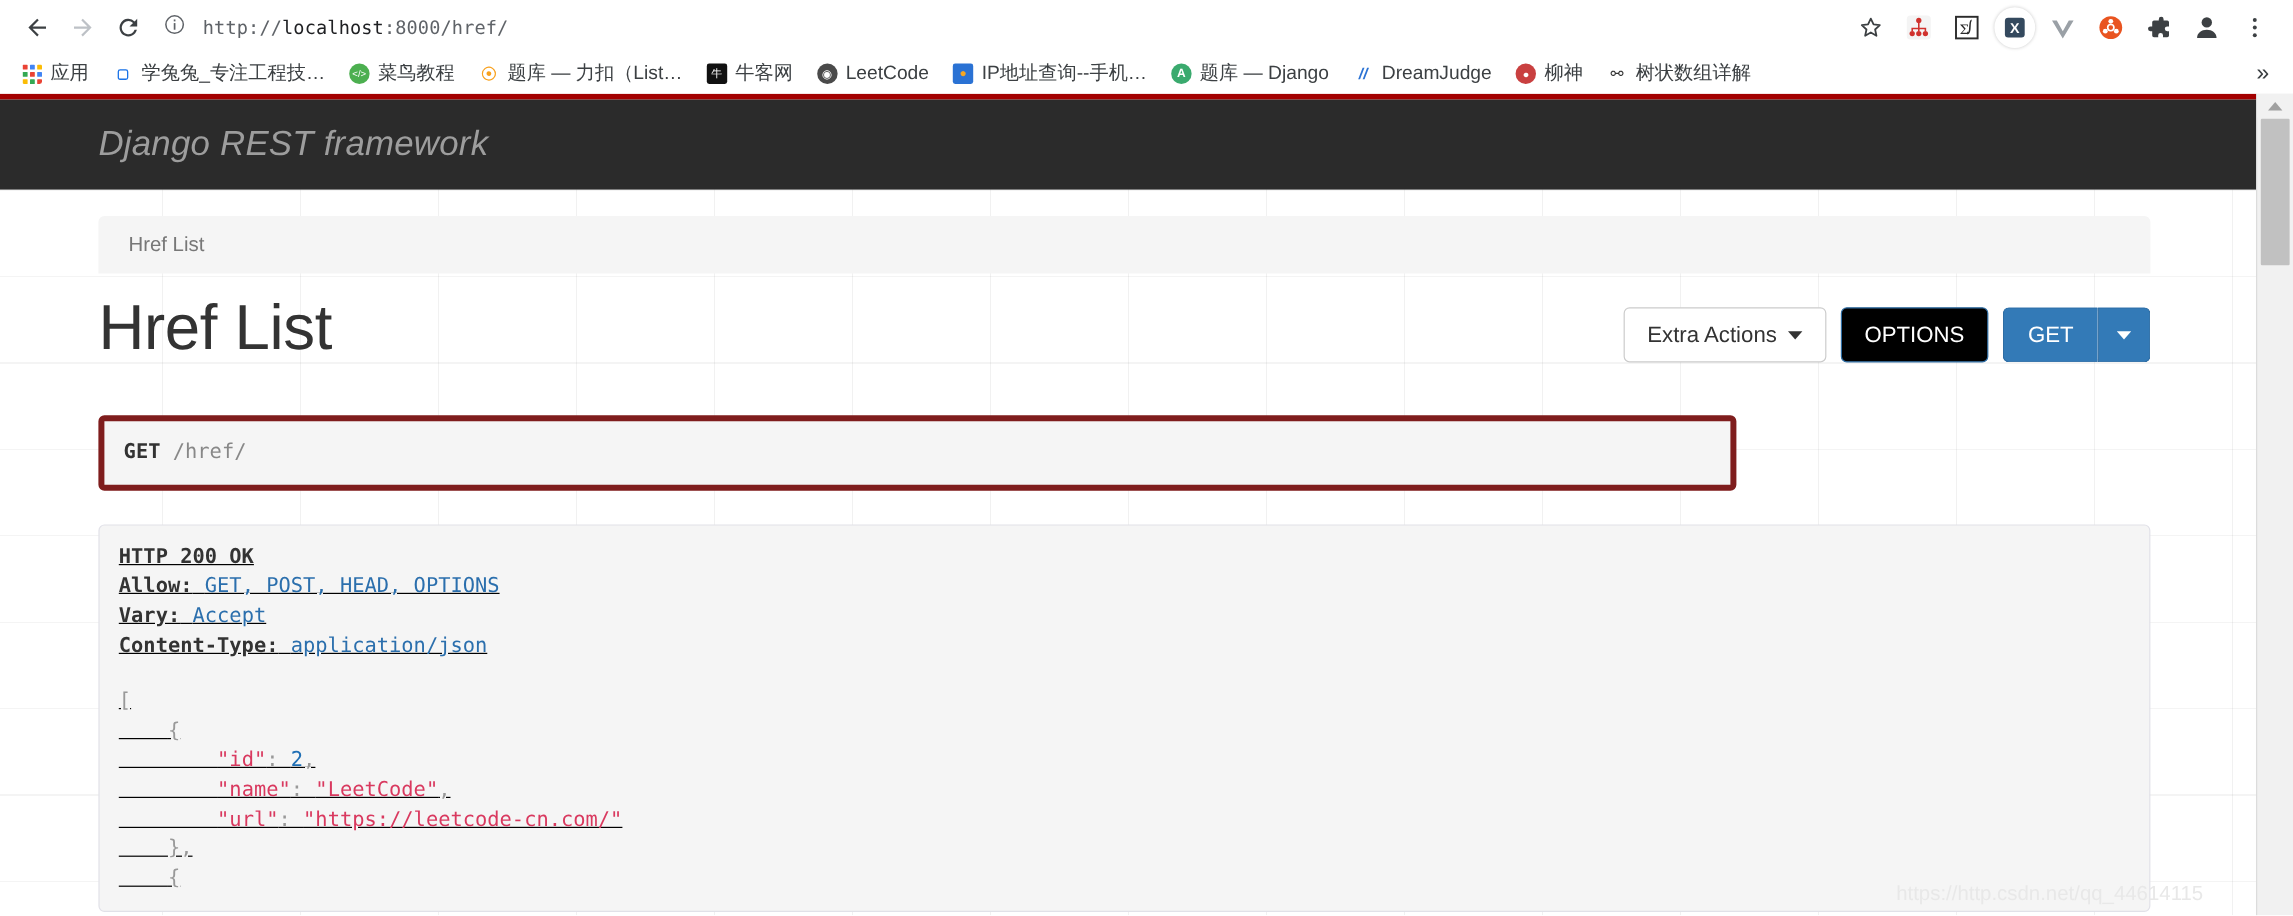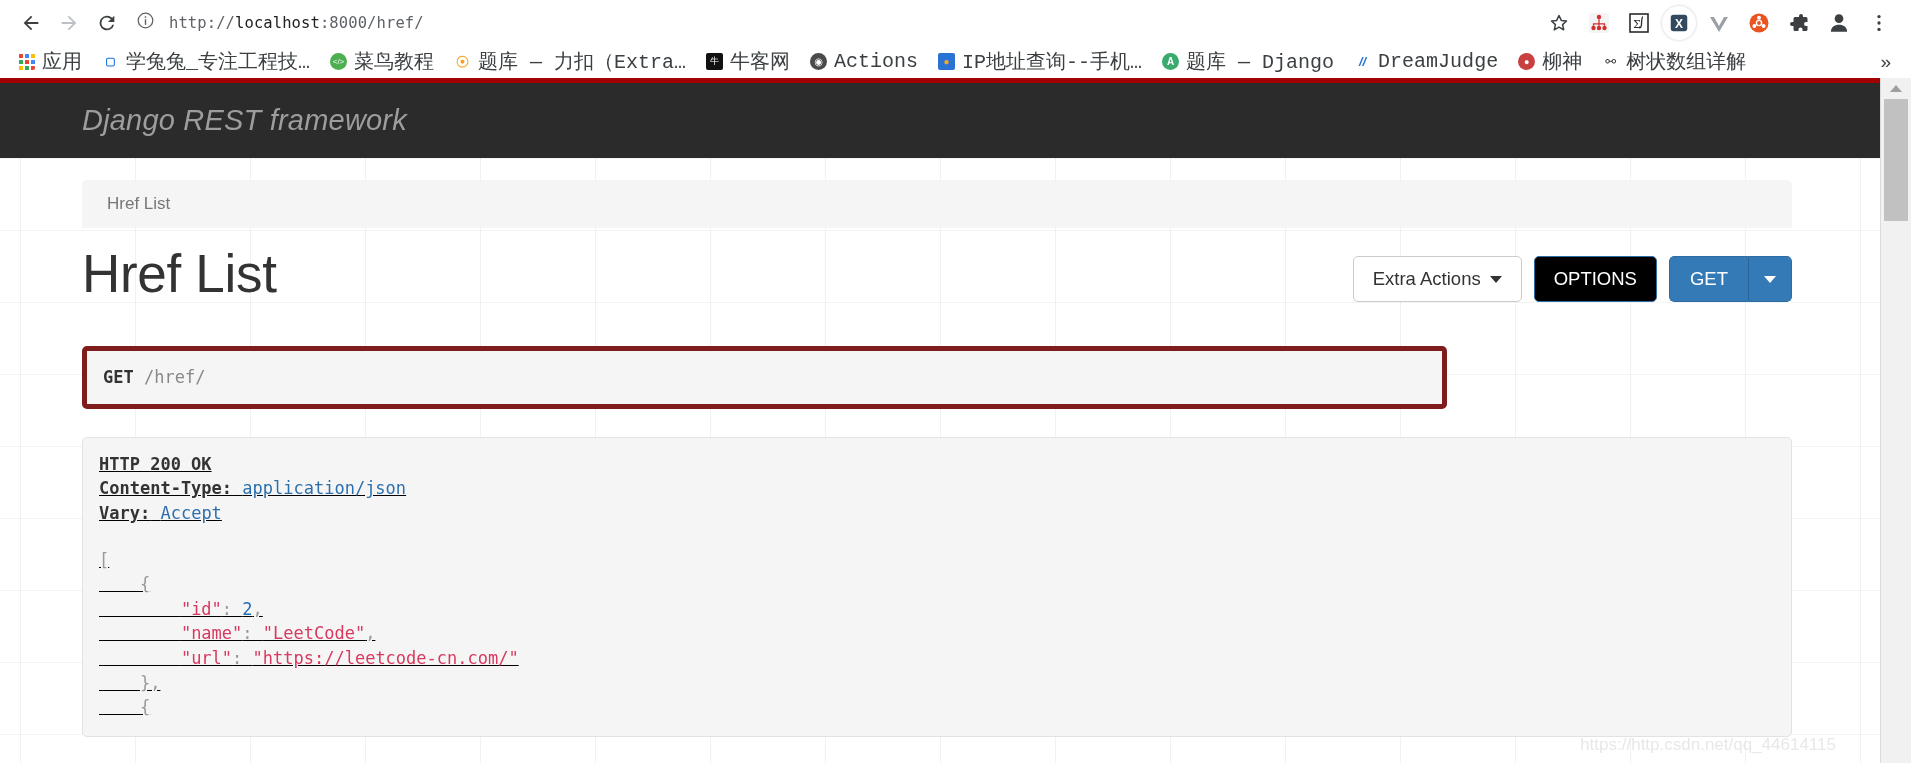--- a/index.html
+++ b/index.html
@@ -87,23 +87,23 @@
   .bm-ico {
     width: 17px; height: 17px;
     margin-right: 7px;
     flex: 0 0 auto;
     display: flex; align-items: center; justify-content: center;
     font-size: 11px;
     border-radius: 2px;
     overflow: hidden;
   }
   .bm-label {
-    font-size: 20px;
+    font-size: 16px;
     color: #3c4043;
-    font-family: Liberation Mono, monospace;
+    font-family: Liberation Sans, sans-serif;
   }
   .bm-overflow {
     margin-left: auto;
     font-size: 19px;
     color: #3c4043;
     padding: 0 10px;
   }
 
   
   .apps-grid {
@@ -455,31 +455,31 @@
       <span class="bm-label">学兔兔_专注工程技…</span>
     </div>
 
     <div class="bm">
       <span class="bm-ico" style="background:#4caf50;color:#fff;border-radius:50%;font-size:8px;">&lt;/&gt;</span>
       <span class="bm-label">菜鸟教程</span>
     </div>
 
     <div class="bm">
       <span class="bm-ico" style="background:#ffffff;color:#f8a01c;font-size:14px;">⦿</span>
-      <span class="bm-label">题库 — 力扣（Extra…</span>
+      <span class="bm-label">题库 — 力扣（List…</span>
     </div>
 
     <div class="bm">
       <span class="bm-ico" style="background:#111;color:#fff;font-size:9px;">牛</span>
       <span class="bm-label">牛客网</span>
     </div>
 
     <div class="bm">
       <span class="bm-ico" style="background:#4a4a4a;color:#fff;border-radius:50%;font-size:10px;">◉</span>
-      <span class="bm-label">Actions</span>
+      <span class="bm-label">LeetCode</span>
     </div>
 
     <div class="bm">
       <span class="bm-ico" style="background:#2a72d4;color:#f5a623;font-size:10px;">●</span>
       <span class="bm-label">IP地址查询--手机…</span>
     </div>
 
     <div class="bm">
       <span class="bm-ico" style="background:#3aaa6e;color:#fff;border-radius:50%;font-size:10px;font-weight:bold;">A</span>
       <span class="bm-label">题库 — Django</span>
@@ -540,22 +540,23 @@
       </div>
 
       <div class="request-box">
         <div class="mono"><span class="req-method">GET</span> <span class="req-path">/href/</span></div>
       </div>
 
       <div class="response-box">
         <div class="mono">
           <div class="resp-line"><span class="hdr-key">HTTP 200 OK</span></div>
 
+          <div class="resp-line"><span class="hdr-key">Allow:</span> <span class="hdr-val">GET, POST, HEAD, OPTIONS</span></div>
+          <div class="resp-line"><span class="hdr-key">Vary:</span> <span class="hdr-val">Accept</span></div>
           <div class="resp-line"><span class="hdr-key">Content-Type:</span> <span class="hdr-val">application/json</span></div>
-          <div class="resp-line"><span class="hdr-key">Vary:</span> <span class="hdr-val">Accept</span></div>
 
           <div class="blank-line"></div>
 
           <div id="json-body">
               <div class="resp-line"><span></span><span class="json-punct">[</span></div>
               <div class="resp-line"><span>    </span><span class="json-punct">{</span></div>
               <div class="resp-line"><span>        </span><span class="json-key">"id"</span><span class="json-punct">: </span><span class="json-num">2</span><span class="json-punct">,</span></div>
               <div class="resp-line"><span>        </span><span class="json-key">"name"</span><span class="json-punct">: </span><span class="json-str">"LeetCode"</span><span class="json-punct">,</span></div>
               <div class="resp-line"><span>        </span><span class="json-key">"url"</span><span class="json-punct">: </span><span class="json-str">"https://leetcode-cn.com/"</span></div>
               <div class="resp-line"><span>    </span><span class="json-punct">},</span></div>

